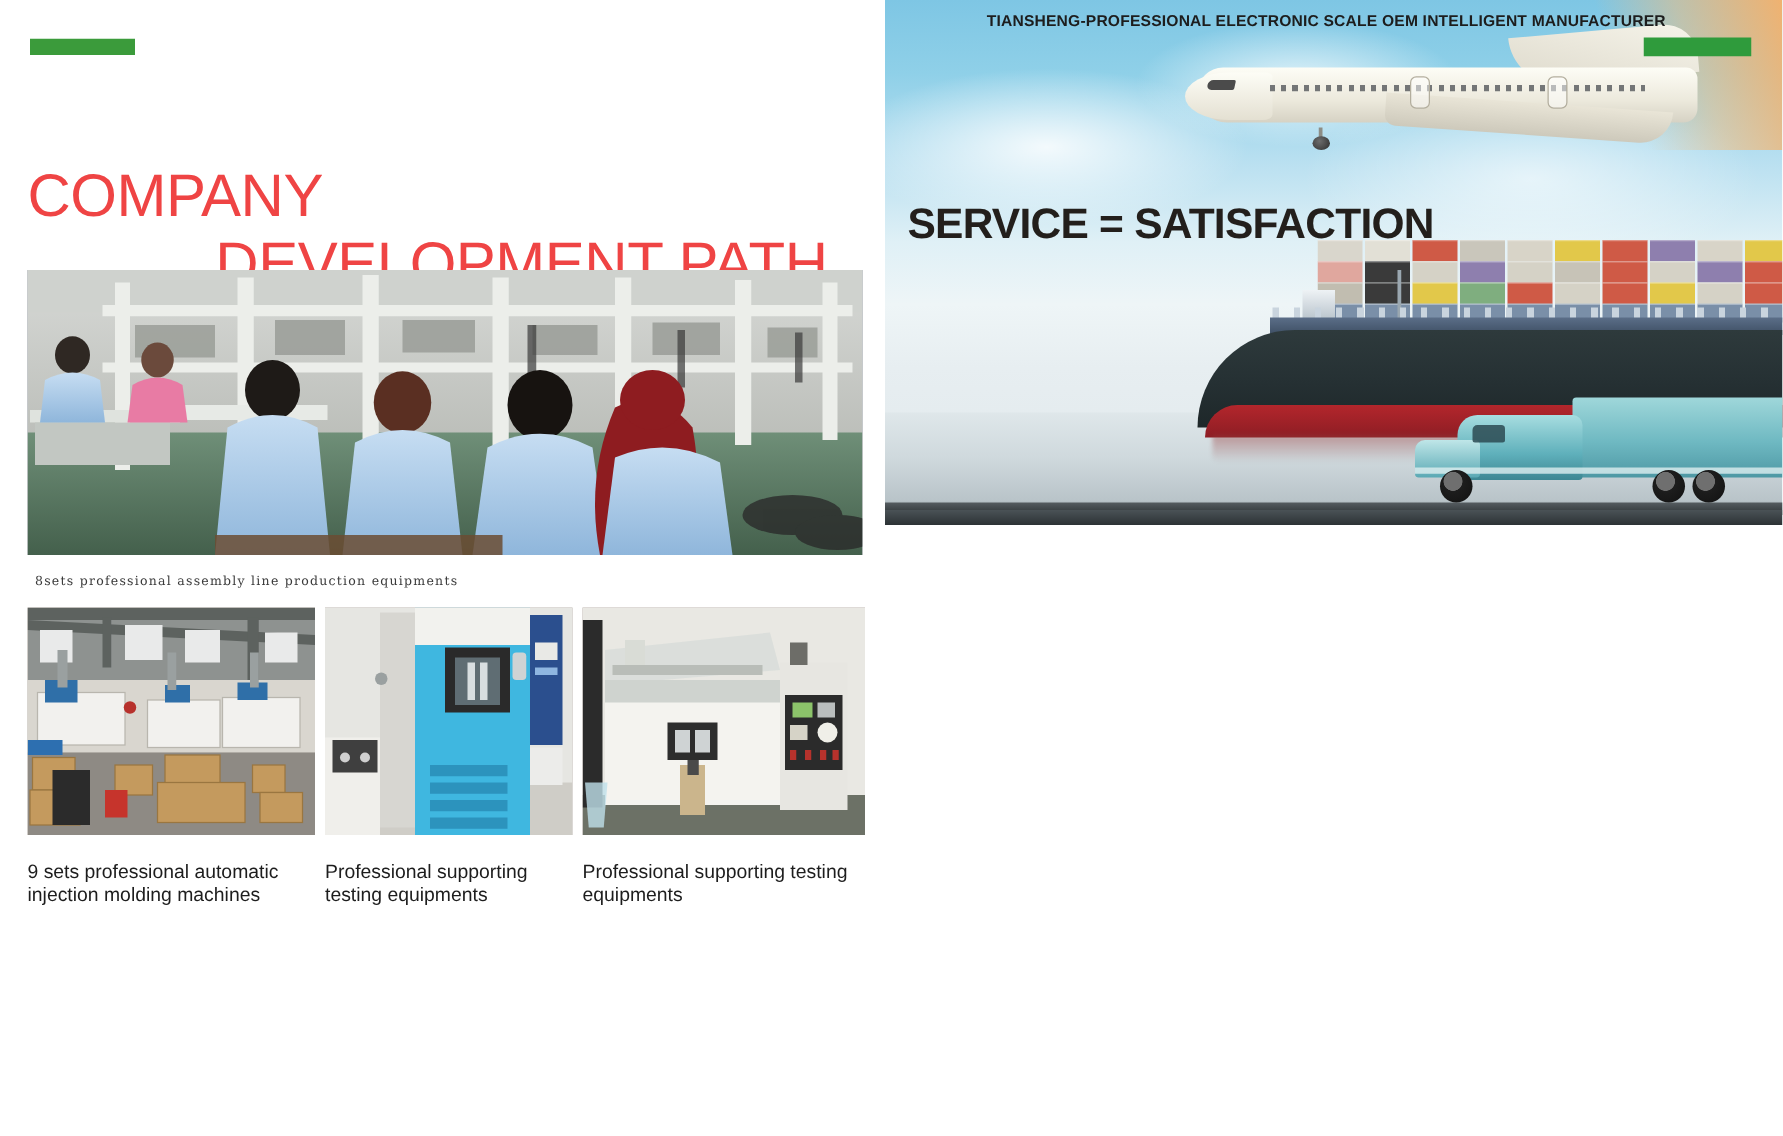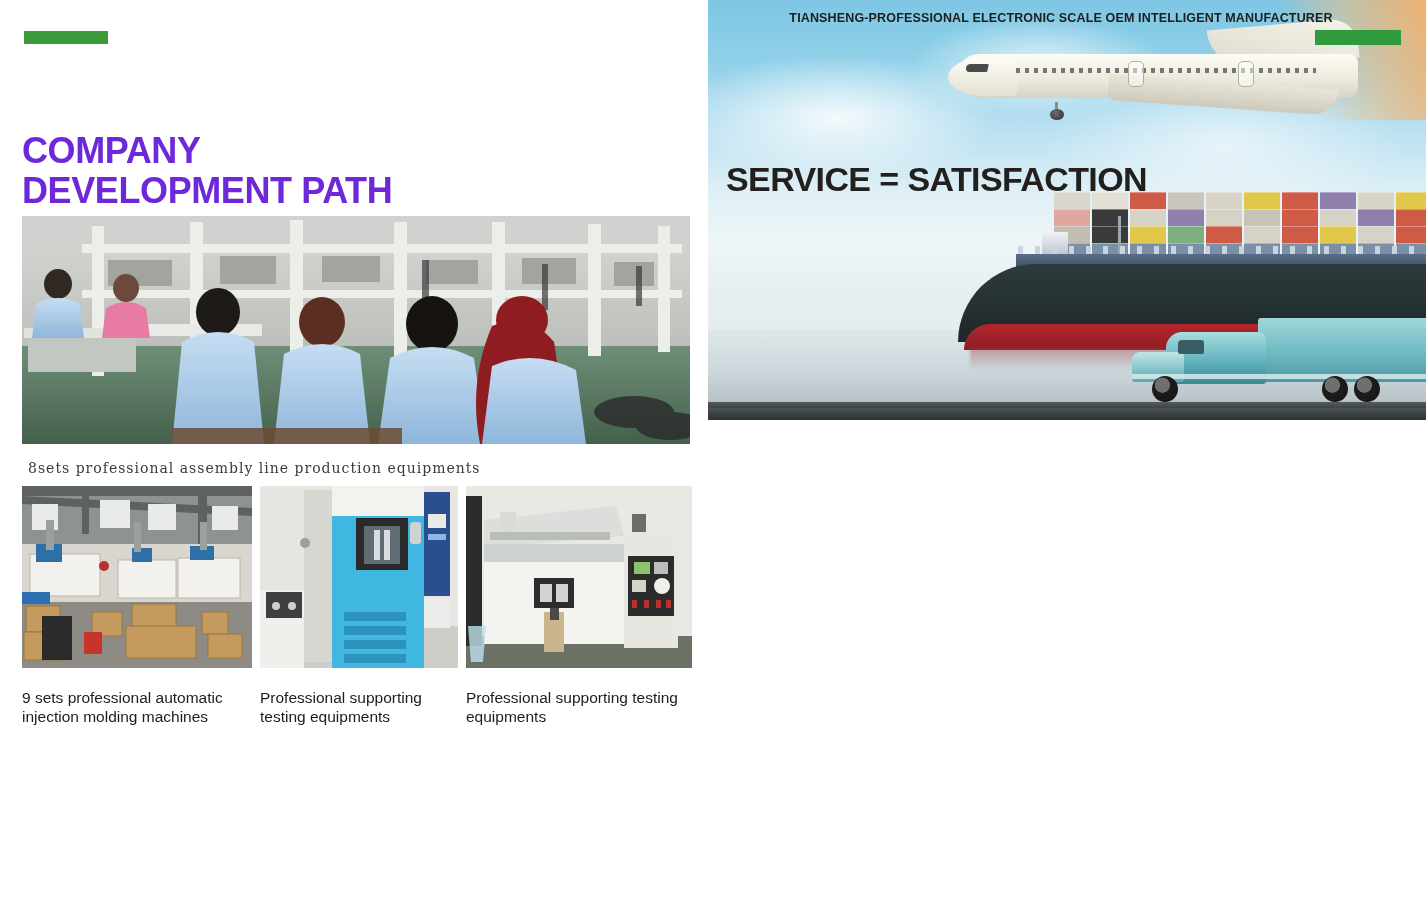--- a/index.html
+++ b/index.html
@@ -14,33 +14,33 @@
   
   .left-panel{position:absolute;left:0;top:0;width:704px;height:909px;background:#fff;}
 
   .accent-bar-left{
     position:absolute;left:24px;top:31px;width:84px;height:13px;
     background:#3b9b3b;
   }
 
   .page-title{
     position:absolute;left:22px;top:131px;width:640px;
-    font-size:36px;font-weight:bold;line-height:1.12;
-    letter-spacing:-0.4px;color:#6d28d9;
-  }
-  .page-title .l2{display:block;}
+    font-size:48px;font-weight:normal;line-height:1.12;
+    letter-spacing:-0.4px;color:#ef4444;
+  }
+  .page-title .l2{display:block;text-align:right;}
 
   .hero-photo{
     position:absolute;left:22px;top:216px;width:668px;height:228px;
     overflow:hidden;background:#8d9499;
   }
   .hero-caption{
     position:absolute;left:28px;top:460px;width:660px;
     font-family:"DejaVu Serif","Liberation Serif",serif;
-    font-size:14px;letter-spacing:1.0px;color:#3b3b3b;white-space:nowrap;
+    font-size:10px;letter-spacing:1.0px;color:#3b3b3b;white-space:nowrap;
   }
 
   .thumb-row{position:absolute;left:22px;top:486px;width:670px;height:182px;}
   .thumb{position:absolute;top:0;height:182px;overflow:hidden;background:#b9b4ab;}
   .thumb.t1{left:0;width:230px;}
   .thumb.t2{left:238px;width:198px;}
   .thumb.t3{left:444px;width:226px;}
 
   .cap-row{position:absolute;left:22px;top:678px;width:680px;height:48px;}
   .cap{position:absolute;top:10px;font-size:15.5px;line-height:1.25;color:#1d1d1d;}

